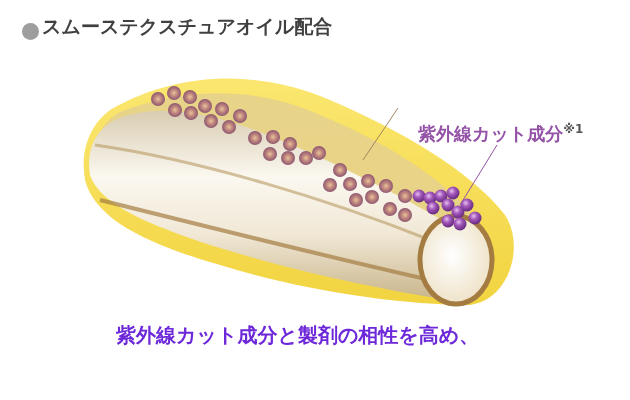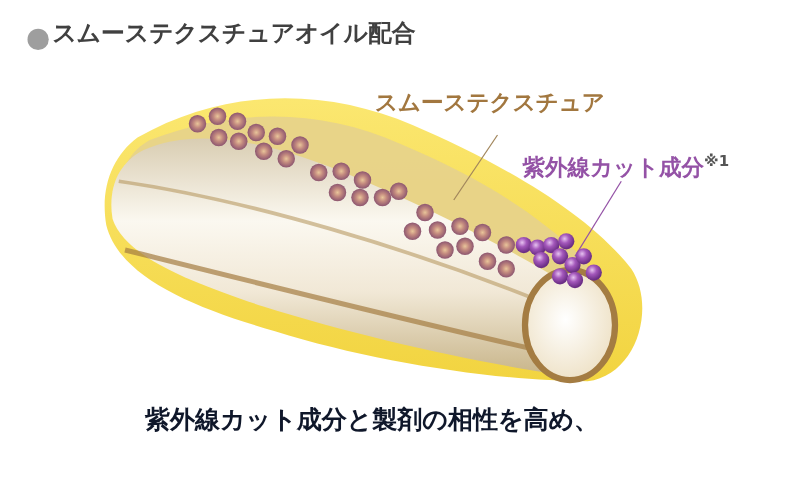--- a/index.html
+++ b/index.html
@@ -7,21 +7,21 @@
          font-family: "DejaVu Sans", "Liberation Sans", sans-serif; }
   .heading { position: absolute; left: 22px; top: 14px; display: flex; align-items: flex-end;
              font-size: 19px; font-weight: bold; color: #404040; letter-spacing: 0px; }
   .heading .dot { width: 17px; height: 17px; border-radius: 50%; background: #9e9e9e; margin-right: 3px; }
   .illus { position: absolute; left: 0; top: 0; }
   .label-oil { position: absolute; left: 300px; top: 71px; color: #a2773f; font-weight: bold;
                font-size: 18px; line-height: 24px; }
   .label-oil .note { font-size: 12px; color: #555; font-weight: bold; vertical-align: top; margin-left: 1px; }
   .label-uv { position: absolute; left: 418px; top: 122px; color: #9452a6; font-weight: bold; font-size: 18px; }
   .label-uv .note { font-size: 12px; color: #555; font-weight: bold; vertical-align: top; }
-  .caption { position: absolute; left: 116px; top: 320px; color: #0f172a; font-weight: bold;
+  .caption { position: absolute; left: 116px; top: 320px; color: #6d28d9; font-weight: bold;
              font-size: 20px; line-height: 30px; }
 </style>
 </head>
 <body>
 
 <div class="heading">
   <span class="dot"></span>
   <span>スムーステクスチュアオイル配合</span>
 </div>
 
@@ -106,21 +106,20 @@
     <circle cx="448" cy="221" r="6.5" fill="url(#uvp)"></circle>
     <circle cx="460" cy="224" r="6.5" fill="url(#uvp)"></circle>
     <circle cx="475" cy="218" r="6.5" fill="url(#uvp)"></circle>
   </g>
 
   <line x1="398" y1="108" x2="363" y2="160" stroke="#a2865c" stroke-width="1"></line>
   <line x1="497" y1="145" x2="460" y2="205" stroke="#9452a6" stroke-width="1"></line>
 </svg>
 
 <div class="label-oil">
-  <div>スムーステクスチュア</div>
 </div>
 
 <div class="label-uv">
   <span>紫外線カット成分</span><span class="note">※1</span>
 </div>
 
 <div class="caption">
   <div>紫外線カット成分と製剤の相性を高め、</div>
 </div>
 

